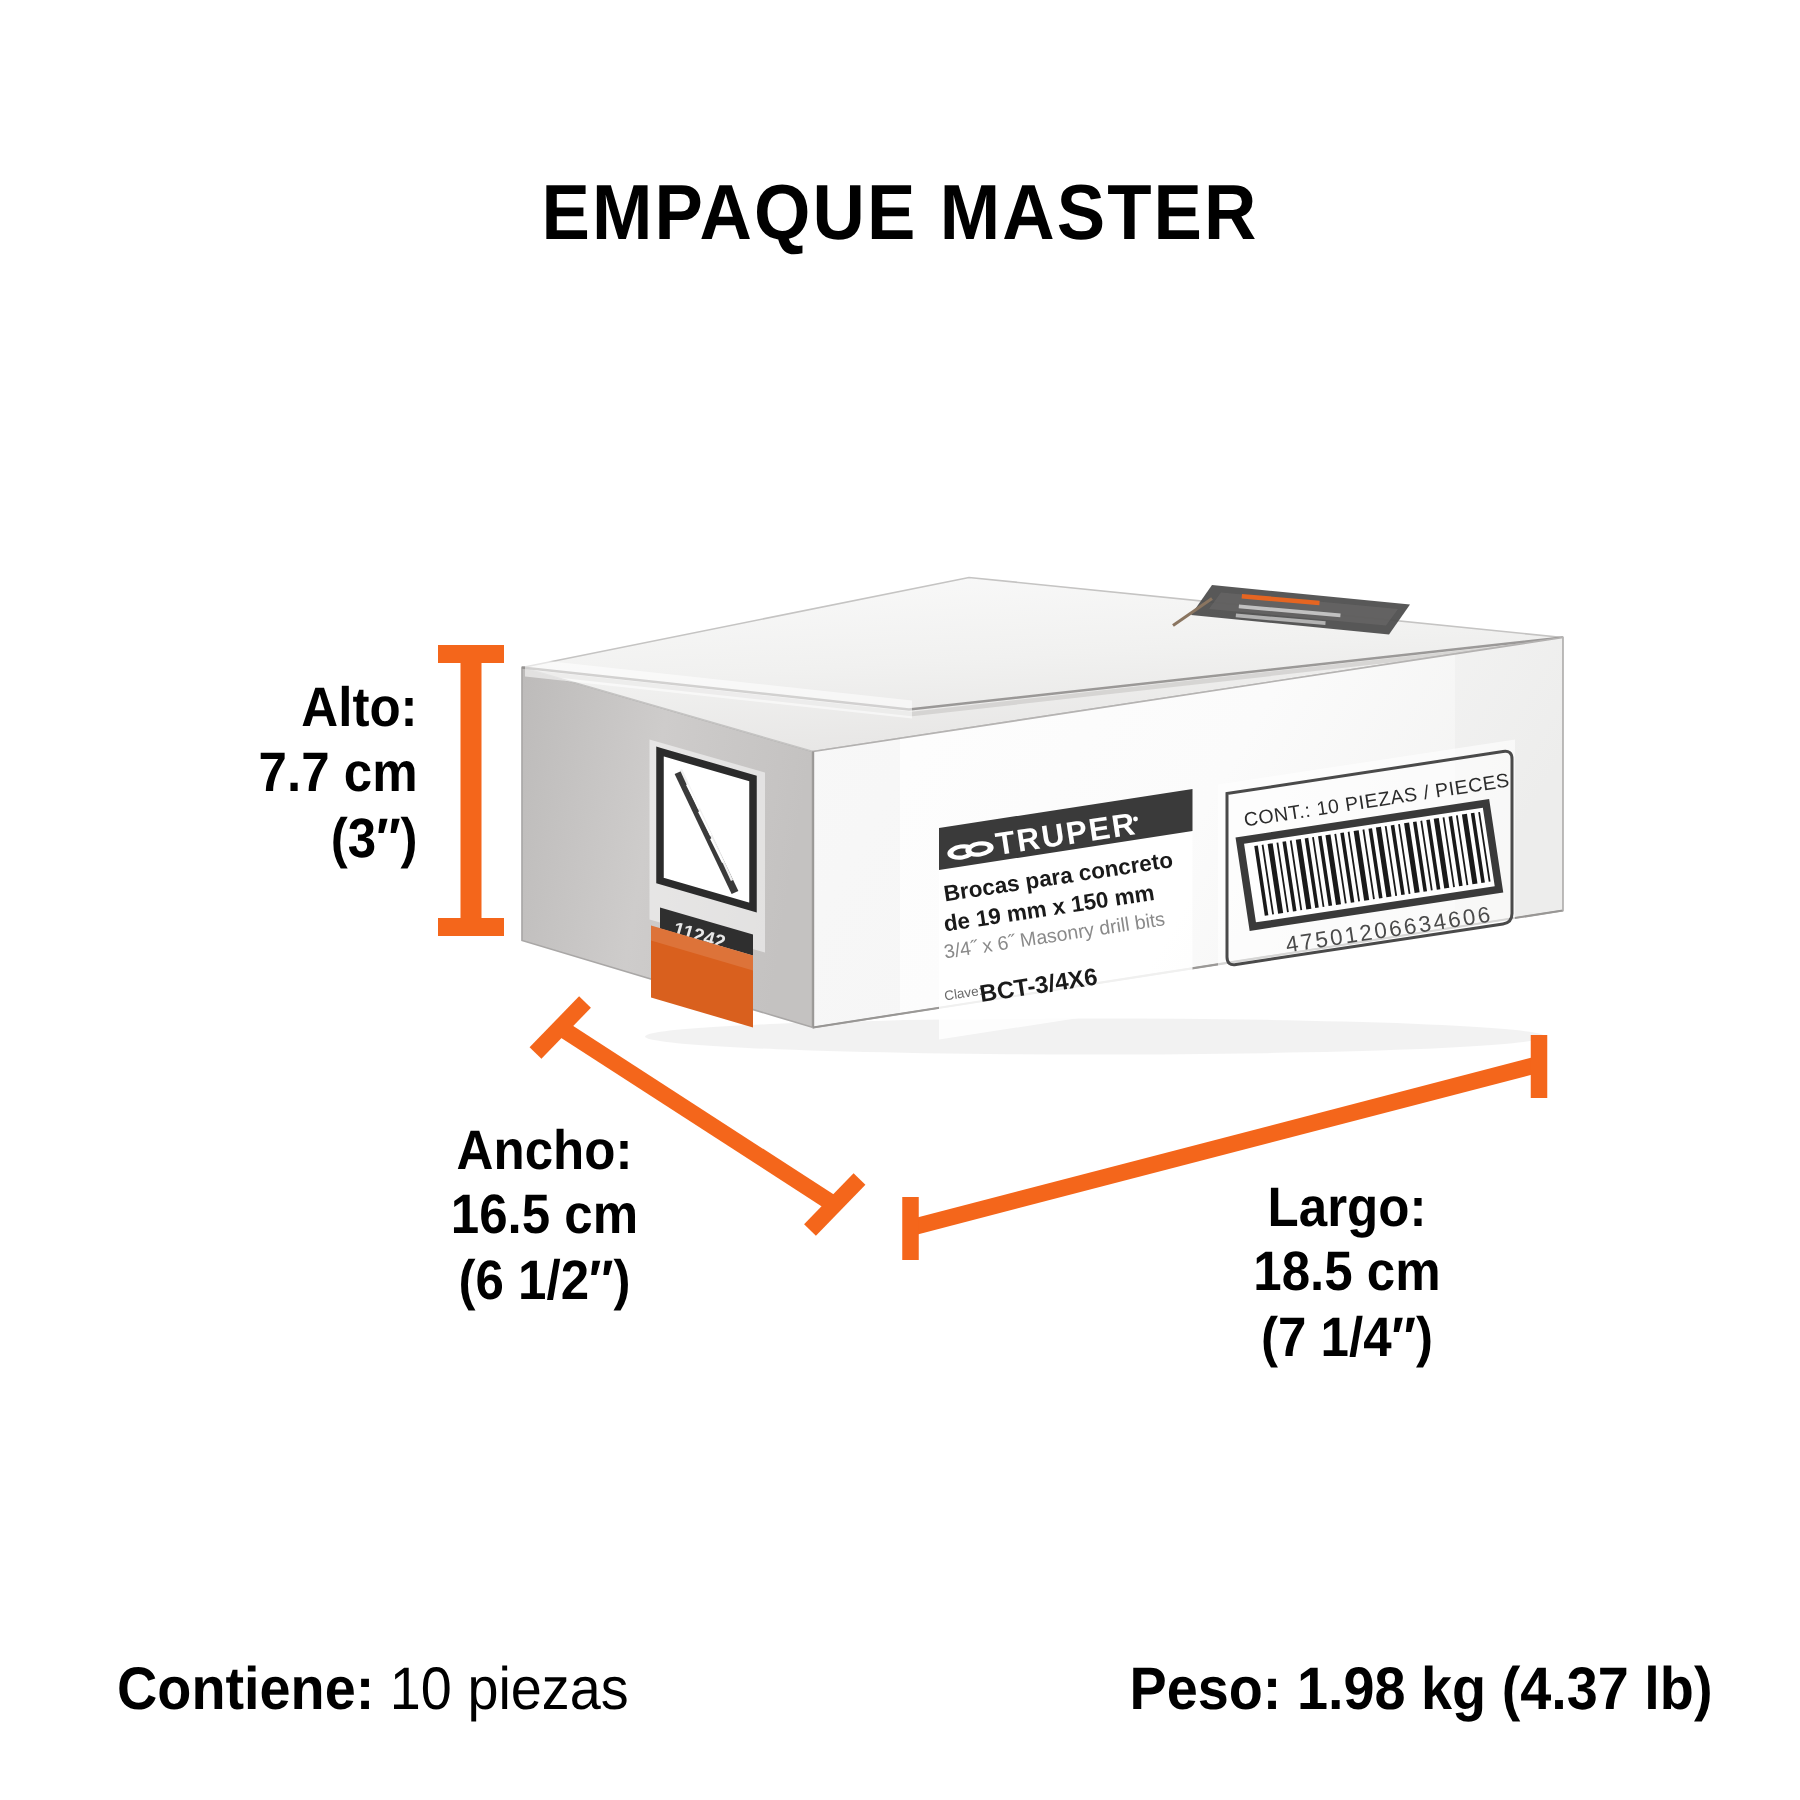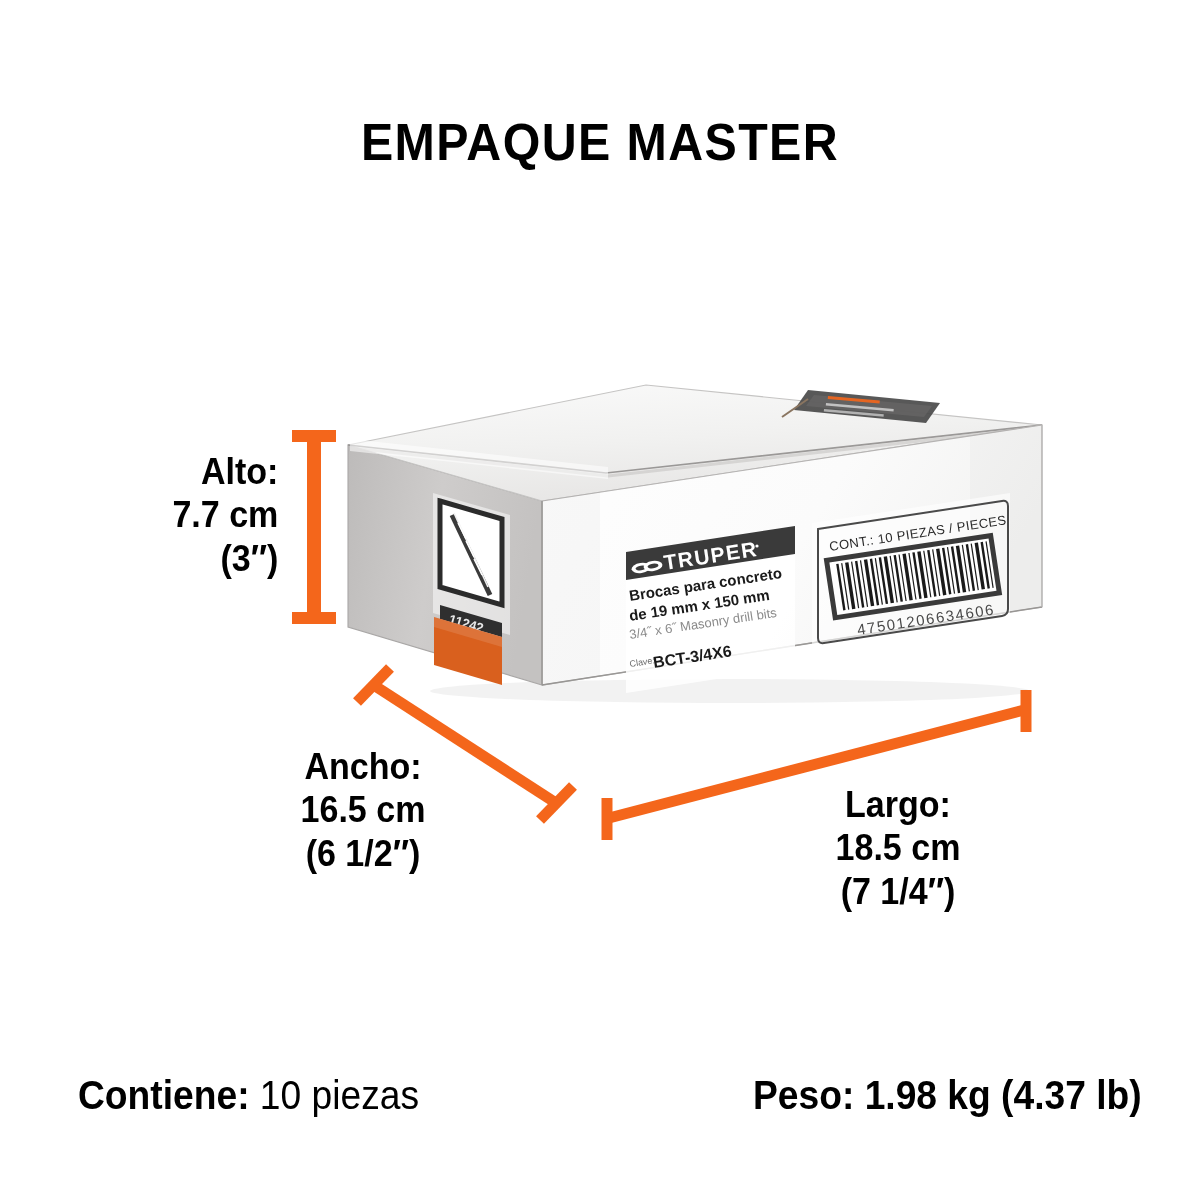--- a/index.html
+++ b/index.html
@@ -110,21 +110,21 @@
     top: 0;
     width: 1200px;
     height: 1200px;
     pointer-events: none;
   }
 
   
   #footer {
     position: absolute;
     left: 0;
-    top: 1073px;
+    top: 1104px;
     width: 1200px;
     height: 60px;
   }
   .foot-text {
     position: absolute;
     font-family: "Liberation Sans Narrow", "Liberation Sans", sans-serif;
     font-size: 40px;
     color: #000000;
     white-space: nowrap;
     transform: scaleX(0.93);

